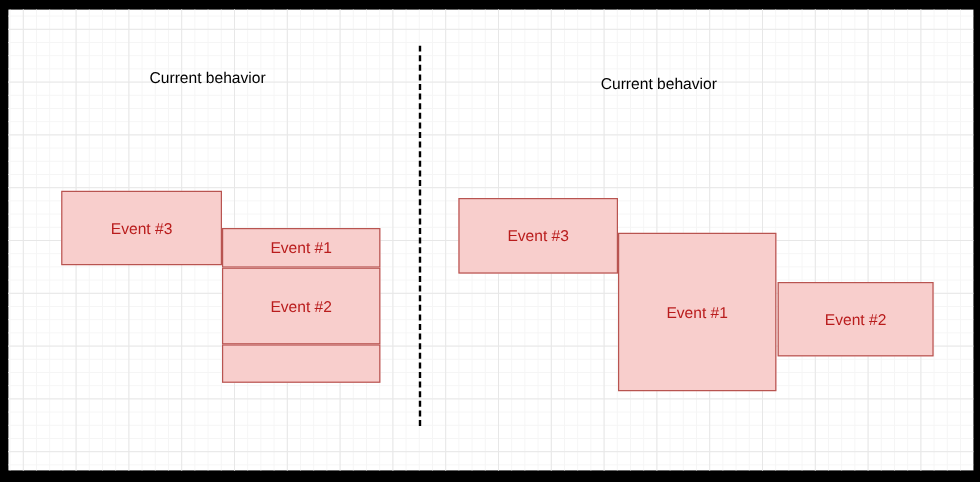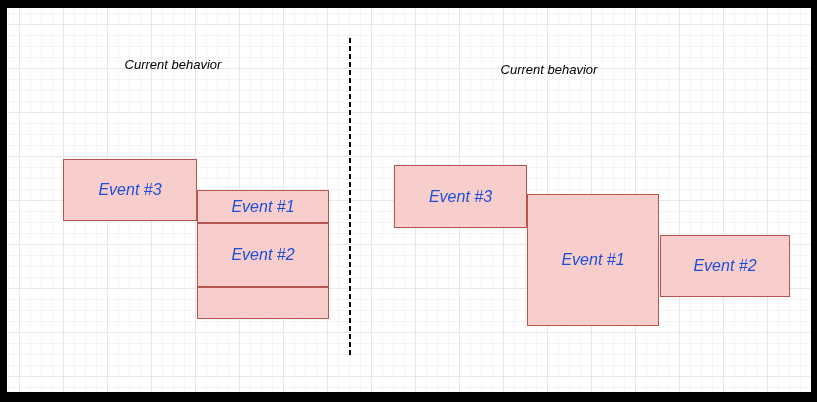--- a/index.html
+++ b/index.html
@@ -6,21 +6,20 @@
     margin: 0;
     padding: 0;
     font-family: "Liberation Sans", sans-serif;
   }
   .frame {
     position: relative;
     width: 817px;
     height: 402px;
     background: #000000;
     overflow: hidden;
-    font-style: italic;
   }
   .canvas {
     position: absolute;
     left: 7px;
     top: 8px;
     width: 804px;
     height: 384px;
     background-color: #ffffff;
     background-image:
       linear-gradient(to right,  #e7e7e7 1px, transparent 1px),
@@ -40,24 +39,23 @@
     white-space: nowrap;
   }
   .evbox {
     position: absolute;
     box-sizing: border-box;
     background: #f8cecc;
     border: 1.5px solid #b85450;
     display: flex;
     align-items: center;
     justify-content: center;
-    font-size: 16px;
-    color: #1d4ed8;
+    font-size: 13px;
+    color: #b91c1c;
     white-space: nowrap;
-    margin-left: 12px;
   }
   .divider {
     position: absolute;
     left: 341px;
     top: 30px;
   }
 </style>
 </head>
 <body>
 

